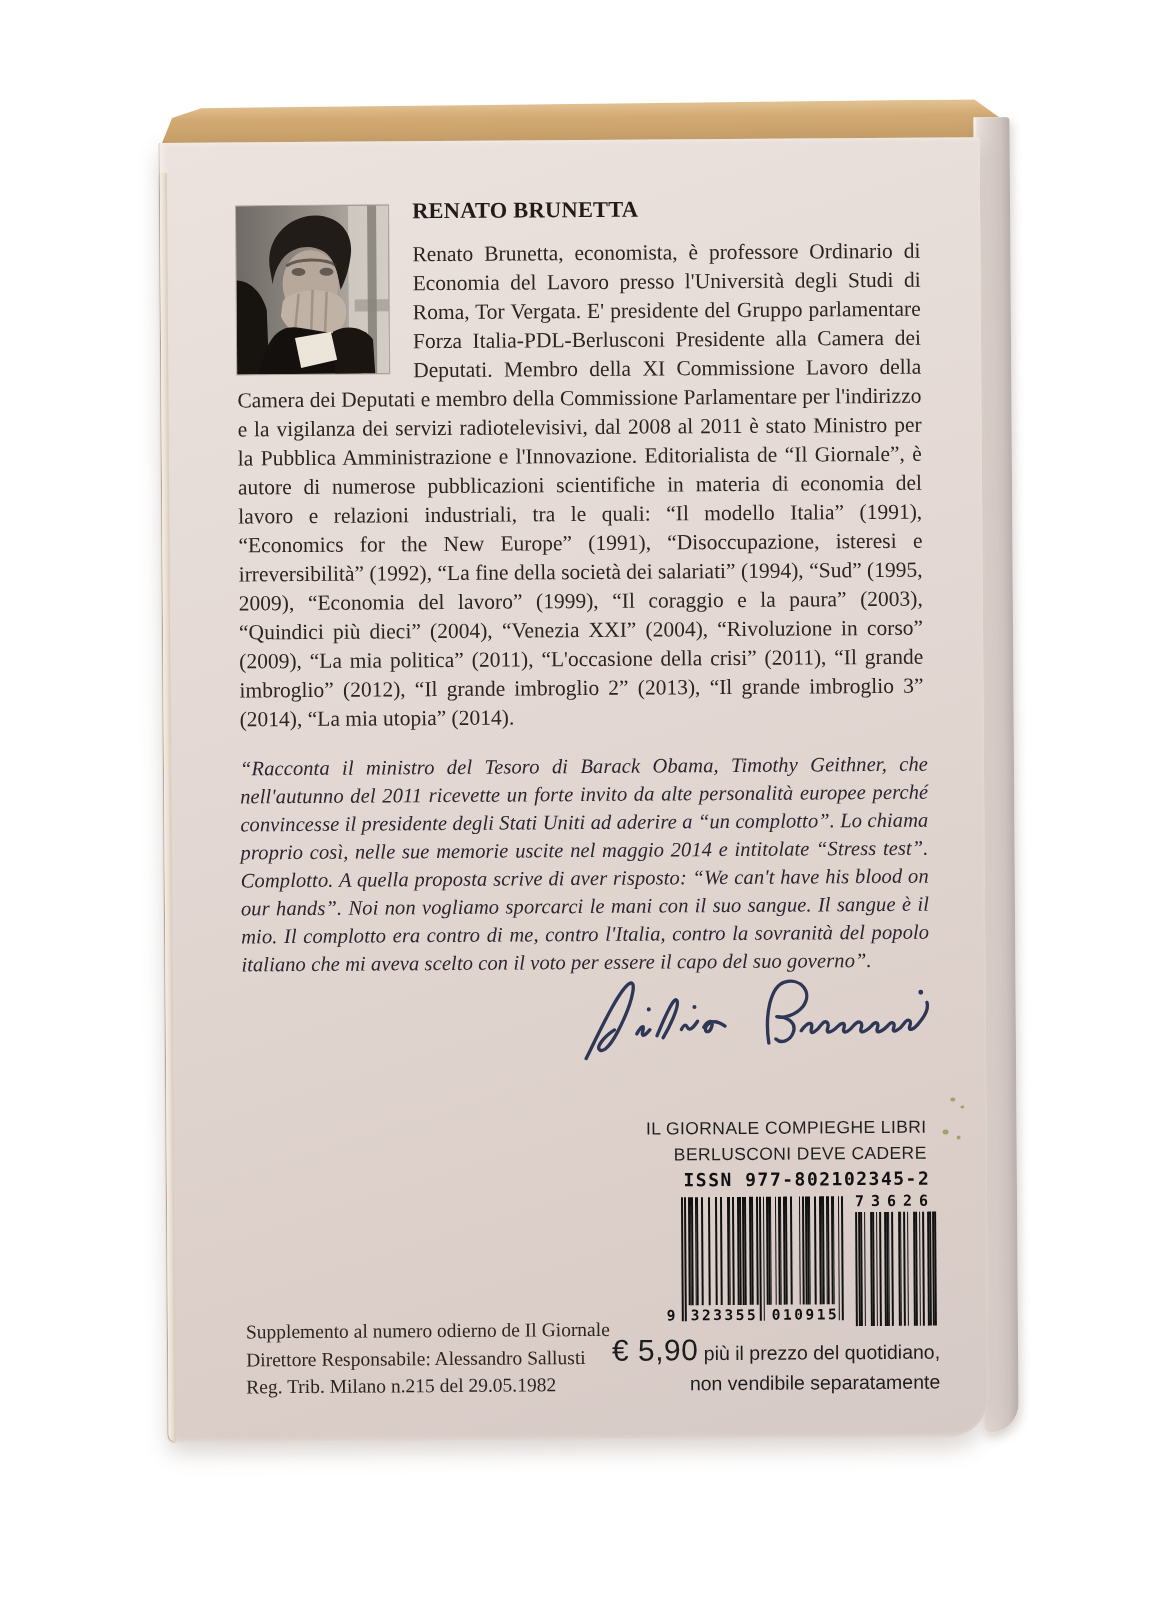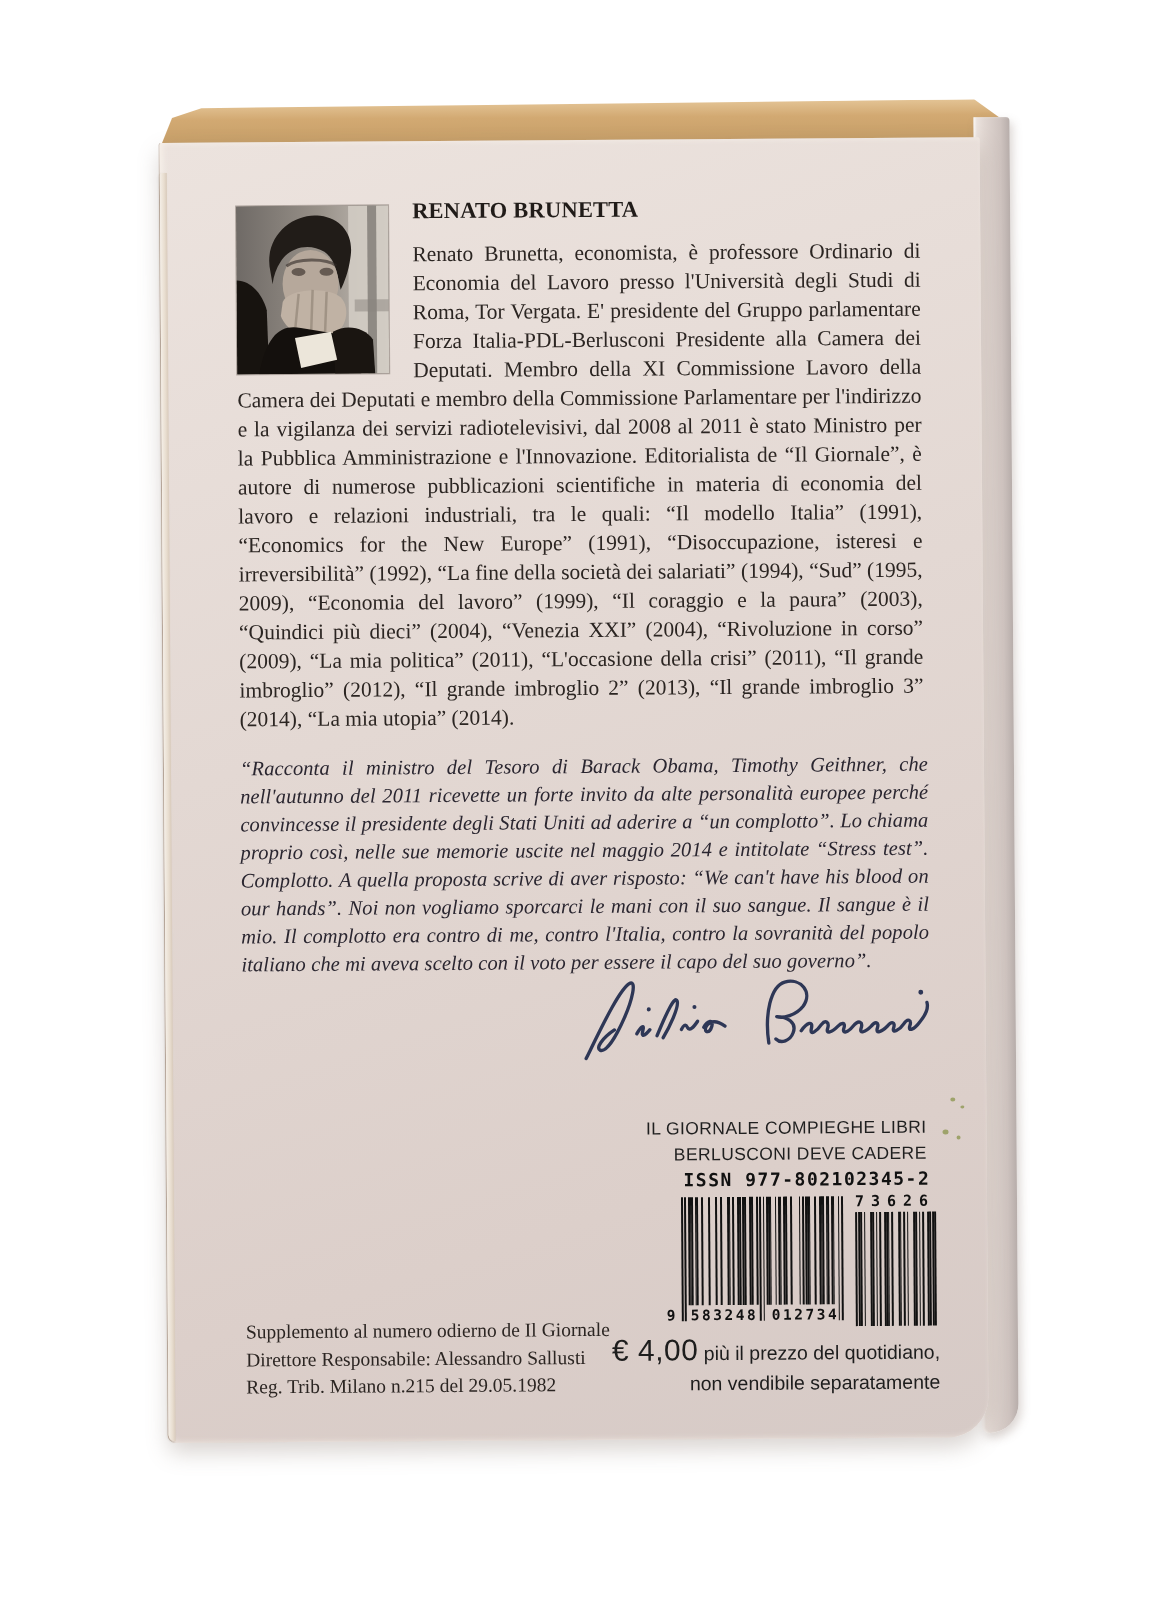--- a/index.html
+++ b/index.html
@@ -280,22 +280,22 @@
           <span style="width: 1.71579px; height: 108px; background: rgb(17, 17, 17);"></span>
           <span style="width: 1.71579px; height: 108px; background: rgb(17, 17, 17);"></span>
           <span style="width: 1.71579px; height: 108px; background: transparent;"></span>
           <span style="width: 1.71579px; height: 108px; background: transparent;"></span>
           <span style="width: 1.71579px; height: 124px; background: rgb(17, 17, 17);"></span>
           <span style="width: 1.71579px; height: 124px; background: transparent;"></span>
           <span style="width: 1.71579px; height: 124px; background: rgb(17, 17, 17);"></span>
         </div>
       <div class="bc-digits">
         <span class="lead">9</span>
-        <span class="grp1">583248</span>
-        <span class="grp2">012734</span>
+        <span class="grp1">323355</span>
+        <span class="grp2">010915</span>
       </div>
     </div>
     <div class="barcode-addon">
       <div class="bars" id="addon-bars">
           <span style="width: 1.7234px; height: 114px; background: rgb(17, 17, 17);"></span>
           <span style="width: 1.7234px; height: 114px; background: transparent;"></span>
           <span style="width: 1.7234px; height: 114px; background: rgb(17, 17, 17);"></span>
           <span style="width: 1.7234px; height: 114px; background: rgb(17, 17, 17);"></span>
           <span style="width: 1.7234px; height: 114px; background: transparent;"></span>
           <span style="width: 1.7234px; height: 114px; background: rgb(17, 17, 17);"></span>
@@ -338,21 +338,21 @@
           <span style="width: 1.7234px; height: 114px; background: rgb(17, 17, 17);"></span>
           <span style="width: 1.7234px; height: 114px; background: rgb(17, 17, 17);"></span>
           <span style="width: 1.7234px; height: 114px; background: transparent;"></span>
           <span style="width: 1.7234px; height: 114px; background: rgb(17, 17, 17);"></span>
           <span style="width: 1.7234px; height: 114px; background: rgb(17, 17, 17);"></span>
         </div>
     </div>
 
     <div class="price-block">
       <div class="price-line">
-        <span class="price-amount">€ 4,00</span><span class="price-suffix"> più il prezzo del quotidiano,</span>
+        <span class="price-amount">€ 5,90</span><span class="price-suffix"> più il prezzo del quotidiano,</span>
       </div>
       <div class="price-note">non vendibile separatamente</div>
     </div>
 
     <div class="imprint">
       <div>Supplemento al numero odierno de Il Giornale</div>
       <div>Direttore Responsabile: Alessandro Sallusti</div>
       <div>Reg. Trib. Milano n.215 del 29.05.1982</div>
     </div>
 

